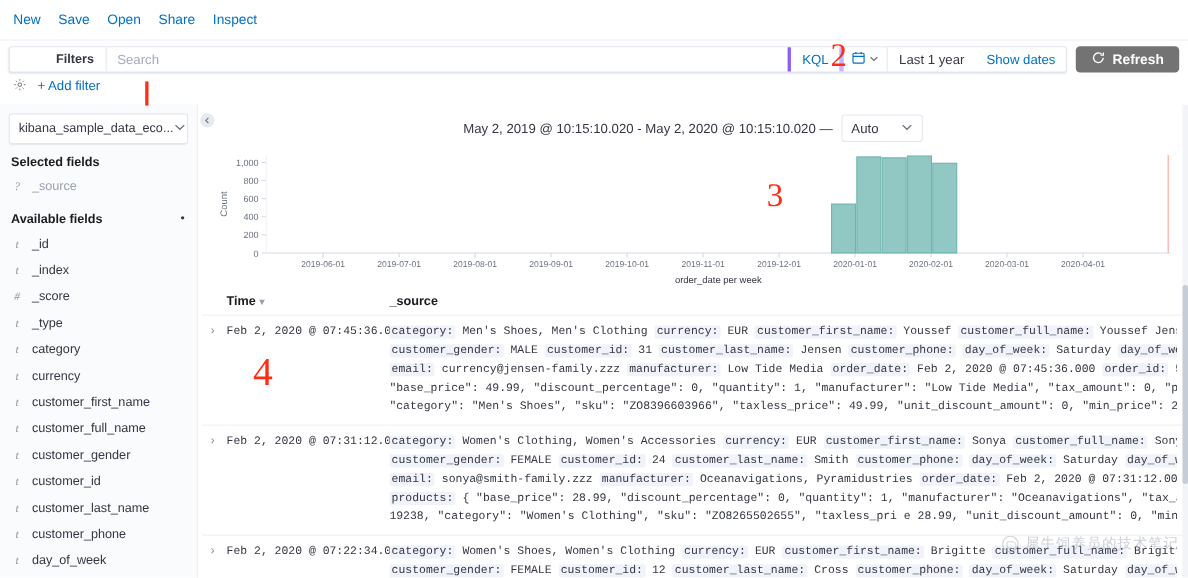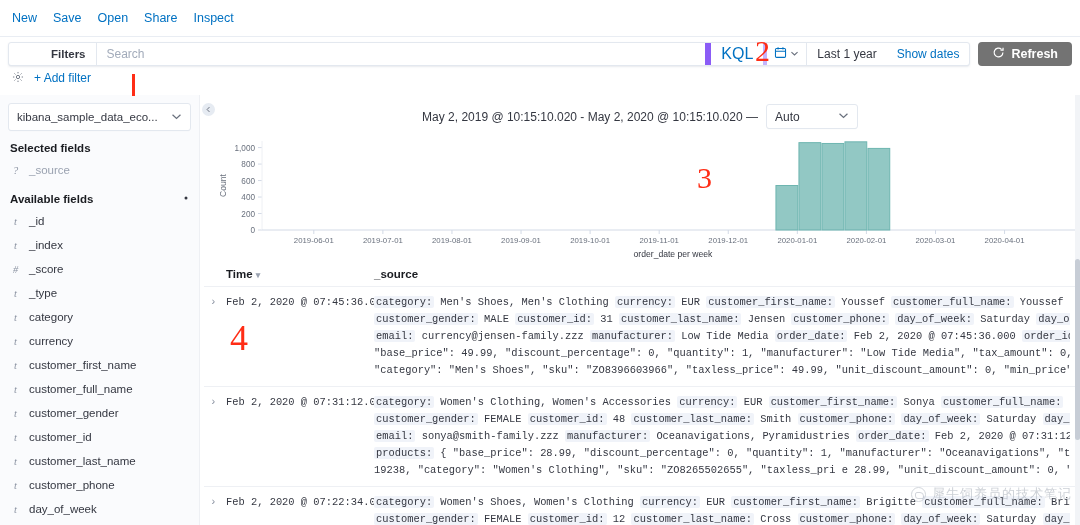--- a/index.html
+++ b/index.html
@@ -35,22 +35,22 @@
     display:flex; align-items:center; padding:0 10px;
     font-size:11.5px; font-weight:700; color:#343741;
     border-right:1px solid #e3e8ef; cursor:pointer; white-space:nowrap;
   }
   .search-input {
     flex:1; display:flex; align-items:center; padding:0 10px;
     color:#a2abba; font-size:12px; cursor:text;
   }
   .kql {
     display:flex; align-items:center; padding:0 10px;
-    color:#0071c2; font-size:16px; cursor:pointer;
-    border-left:6px solid #8b5cf6;
+    color:#0071c2; font-size:12px; cursor:pointer;
+    border-left:3px solid #8b5cf6;
   }
   .datepicker {
     display:flex; align-items:stretch; border-left:4px solid #c4b5fd;
   }
   .dp-cal {
     display:flex; align-items:center; gap:3px; padding:0 7px;
     cursor:pointer; border-right:1px solid #e3e8ef;
   }
   .dp-range {
     display:flex; align-items:center; padding:0 10px;
@@ -70,21 +70,21 @@
   .filterrow {
     height:24px; display:flex; align-items:flex-start; gap:10px;
     padding:0 12px; background:#fff;
   }
   .addfilter { color:#0071c2; font-size:12px; cursor:pointer; }
   .gear { color:#69707d; }
   
   .main { display:flex; height:calc(525px - 36px - 34px - 24px); }
   
   .sidebar {
-    width:200px; flex:none; background:#fafbfd;
+    width:180px; flex:none; background:#fafbfd;
     border-right:1px solid #eef0f4;
     padding:8px; overflow:hidden; position:relative;
   }
   .index-select {
     width:100%; height:28px; border:1px solid #e3e8ef; border-radius:3px;
     background:#fff; display:flex; align-items:center; justify-content:space-between;
     padding:0 8px; font-size:11.5px; color:#343741; cursor:pointer;
     box-shadow:0 1px 1px -1px rgba(152,162,179,.2);
   }
   .sec-title {
@@ -106,21 +106,21 @@
     position:absolute; left:2px; top:8px; width:13px; height:13px;
     border-radius:50%; background:#e6ebf2; color:#69707d;
     font-size:8px; display:flex; align-items:center; justify-content:center;
     cursor:pointer;
   }
   .chart-head {
     display:flex; align-items:center; justify-content:center; gap:8px;
     padding:9px 0 6px 0; font-size:12px; color:#343741;
   }
   .interval-select {
-    width:92px; height:25px; border:1px solid #e3e8ef; border-radius:3px;
+    width:74px; height:25px; border:1px solid #e3e8ef; border-radius:3px;
     background:#fff; display:flex; align-items:center; justify-content:space-between;
     padding:0 8px; font-size:12px; cursor:pointer;
     box-shadow:0 1px 1px -1px rgba(152,162,179,.2);
   }
   
   .chart-wrap { padding:0 10px 0 14px; position:relative; }
   .docs {
     padding:0 0 0 4px; position:relative;
   }
   table.doctable { width:100%; border-collapse:collapse; table-layout:fixed; }
@@ -414,21 +414,21 @@
                 <div class="src-line"><span class="fk">email:</span><span> currency@jensen-family.zzz </span><span class="fk">manufacturer:</span><span> Low Tide Media </span><span class="fk">order_date:</span><span> Feb 2, 2020 @ 07:45:36.000 </span><span class="fk">order_id:</span><span> 592109 </span></div>
                 <div class="src-line"><span>"base_price": 49.99, "discount_percentage": 0, "quantity": 1, "manufacturer": "Low Tide Media", "tax_amount": 0, "product_id": 12202,</span></div>
                 <div class="src-line"><span>"category": "Men's Shoes", "sku": "ZO8396603966", "taxless_price": 49.99, "unit_discount_amount": 0, "min_price": 26.49, "_id":</span></div>
               </td>
             </tr>
             <tr>
               <td><span class="exp-caret">›</span></td>
               <td class="time-cell">Feb 2, 2020 @ 07:31:12.000</td>
               <td class="src-cell">
                 <div class="src-line"><span class="fk">category:</span><span> Women's Clothing, Women's Accessories </span><span class="fk">currency:</span><span> EUR </span><span class="fk">customer_first_name:</span><span> Sonya </span><span class="fk">customer_full_name:</span><span> Sonya Smith</span></div>
-                <div class="src-line"><span class="fk">customer_gender:</span><span> FEMALE </span><span class="fk">customer_id:</span><span> 48 </span><span class="fk">customer_last_name:</span><span> Smith </span><span class="fk">customer_phone:</span><span>  </span><span class="fk">day_of_week:</span><span> Saturday </span><span class="fk">day_of_week_i:</span></div>
+                <div class="src-line"><span class="fk">customer_gender:</span><span> FEMALE </span><span class="fk">customer_id:</span><span> 24 </span><span class="fk">customer_last_name:</span><span> Smith </span><span class="fk">customer_phone:</span><span>  </span><span class="fk">day_of_week:</span><span> Saturday </span><span class="fk">day_of_week_i:</span></div>
                 <div class="src-line"><span class="fk">email:</span><span> sonya@smith-family.zzz </span><span class="fk">manufacturer:</span><span> Oceanavigations, Pyramidustries </span><span class="fk">order_date:</span><span> Feb 2, 2020 @ 07:31:12.000 </span></div>
                 <div class="src-line"><span class="fk">products:</span><span> { "base_price": 28.99, "discount_percentage": 0, "quantity": 1, "manufacturer": "Oceanavigations", "tax_amount": 0, "product_id":</span></div>
                 <div class="src-line"><span>19238, "category": "Women's Clothing", "sku": "ZO8265502655", "taxless_pri e  28.99, "unit_discount_amount": 0, "min_price": 13.05, "_id":</span></div>
               </td>
             </tr>
             <tr>
               <td><span class="exp-caret">›</span></td>
               <td class="time-cell">Feb 2, 2020 @ 07:22:34.000</td>
               <td class="src-cell">
                 <div class="src-line"><span class="fk">category:</span><span> Women's Shoes, Women's Clothing </span><span class="fk">currency:</span><span> EUR </span><span class="fk">customer_first_name:</span><span> Brigitte </span><span class="fk">customer_full_name:</span><span> Brigitte Cross</span></div>

